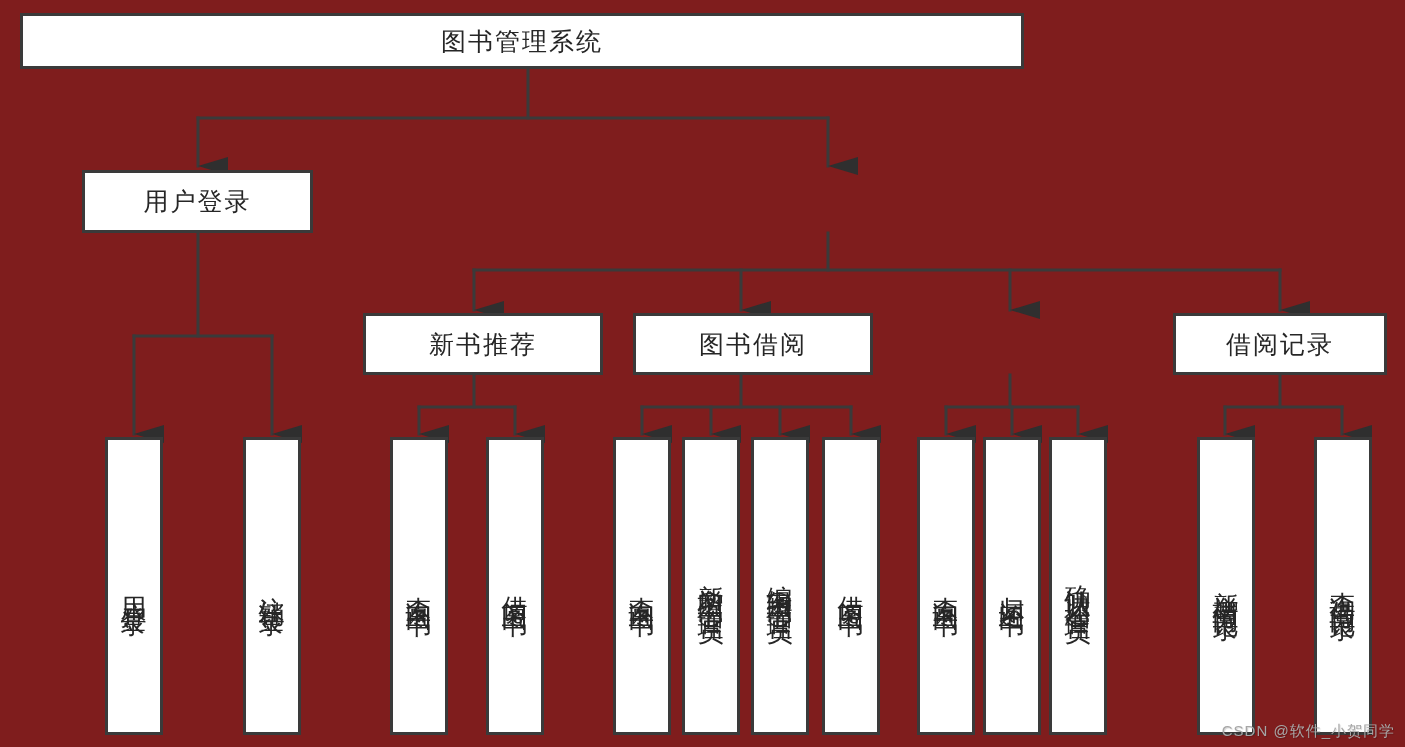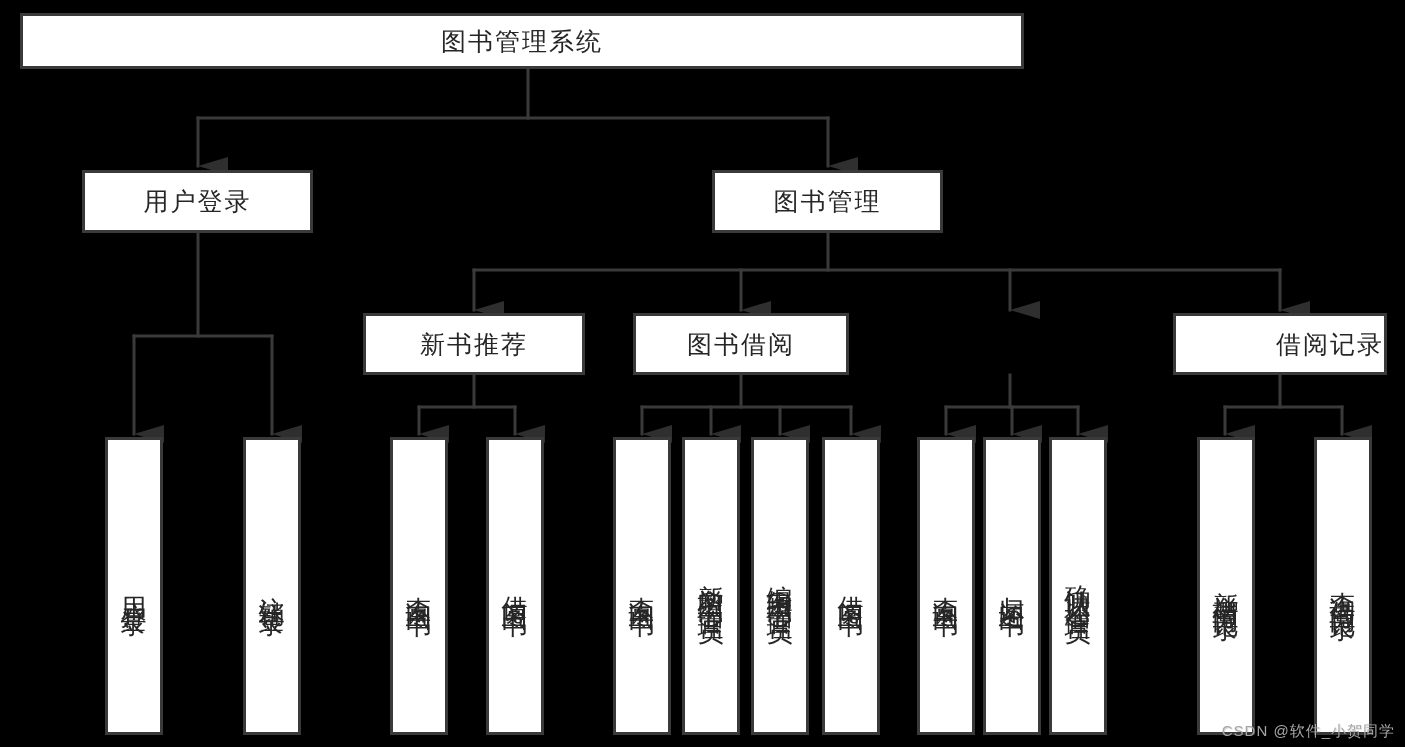--- a/index.html
+++ b/index.html
@@ -4,21 +4,21 @@
 <style>
   html, body {
     margin: 0;
     padding: 0;
     background: #ffffff;
   }
   .canvas {
     position: relative;
     width: 1405px;
     height: 747px;
-    background: #000000;
+    background: #7f1d1d;
     font-family: "Liberation Sans", sans-serif;
     overflow: hidden;
   }
   .connectors {
     position: absolute;
     left: 0;
     top: 0;
     width: 1405px;
     height: 747px;
   }
@@ -107,31 +107,28 @@
     </g>
   </svg>
 
   <div class="box" style="left:20px; top:13px; width:1004px; height:56px;">
     <span>图书管理系统</span>
   </div>
 
   <div class="box" style="left:82px; top:170px; width:231px; height:63px;">
     <span>用户登录</span>
   </div>
-  <div class="box" style="left:712px; top:170px; width:231px; height:63px;">
-    <span>图书管理</span>
-  </div>
 
-  <div class="box" style="left:363px; top:313px; width:222px; height:62px;">
+  <div class="box" style="left:363px; top:313px; width:240px; height:62px;">
     <span>新书推荐</span>
   </div>
-  <div class="box" style="left:633px; top:313px; width:216px; height:62px;">
+  <div class="box" style="left:633px; top:313px; width:240px; height:62px;">
     <span>图书借阅</span>
   </div>
-  <div class="box" style="left:1173px; top:313px; width:214px; height:62px;justify-content:flex-end;">
+  <div class="box" style="left:1173px; top:313px; width:214px; height:62px;">
     <span>借阅记录</span>
   </div>
 
   <div class="box leaf" style="left:105px; top:437px; width:58px; height:298px;">
     <span>用户登录</span>
   </div>
   <div class="box leaf" style="left:243px; top:437px; width:58px; height:298px;">
     <span>注销登录</span>
   </div>
 

